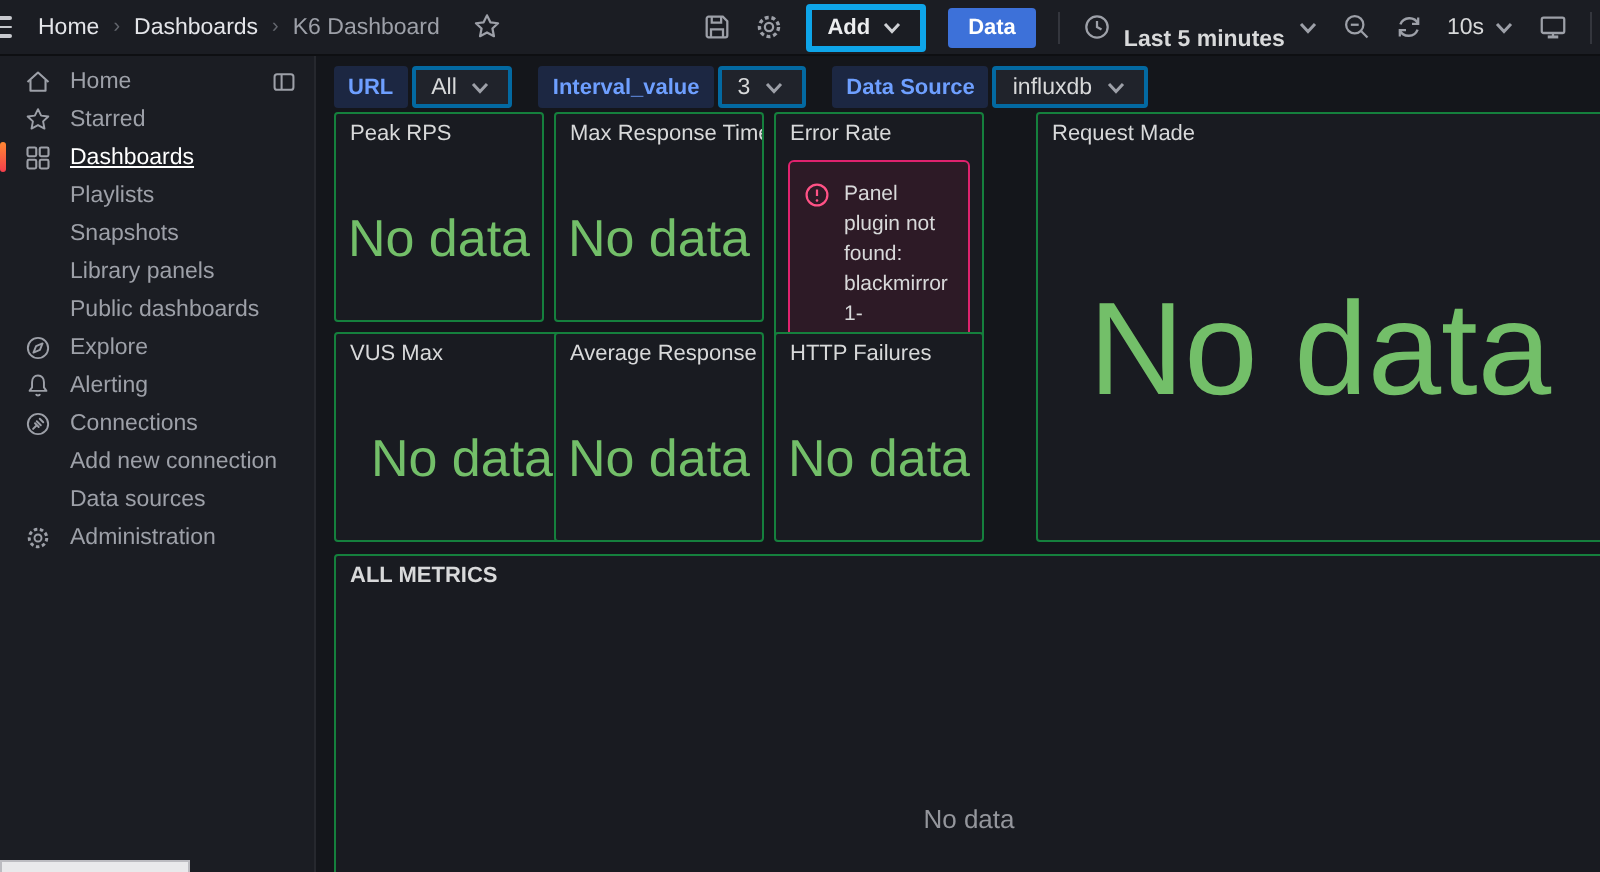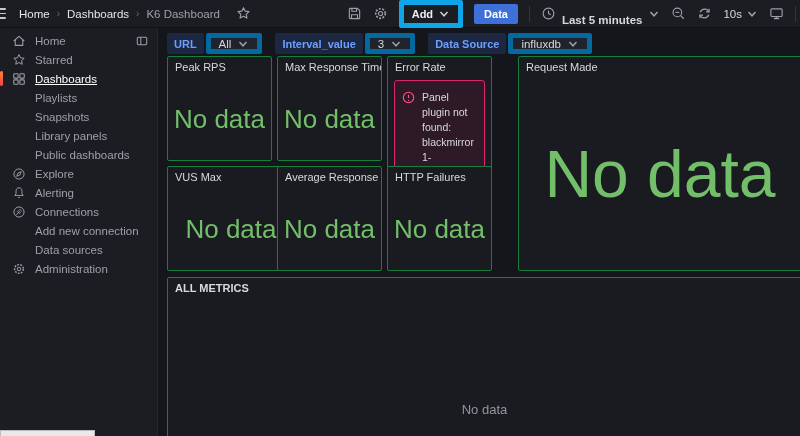--- a/index.html
+++ b/index.html
@@ -25,21 +25,21 @@
   .burger span { display:block; height:1.6px; background:#c7c9ce; border-radius:1px; }
   .crumbs { display:flex; align-items:center; gap:7px; margin-left:12px; font-size:11.5px; white-space:nowrap; }
   .crumb { color:#e4e5e9; font-weight:500; cursor:pointer; }
   .crumb.current { color:#9da0a8; font-weight:400; }
   .crumb-sep { color:#63666d; font-size:10px; }
   .tb-star { margin-left:9px; }
   .tb-actions { margin-left:auto; display:flex; align-items:center; gap:11px; }
   .tb-icon-btn { background:none; border:none; cursor:pointer; display:flex; padding:0; }
   .btn-add {
     display:flex; align-items:center; gap:5px;
-    background:transparent; border:5px solid #0ea5e9; border-radius:2px;
+    background:transparent; border:3px solid #0ea5e9; border-radius:2px;
     color:#ecedef; font-size:11px; font-weight:700; padding:3px 8px; cursor:pointer;
     font-family:inherit;
   }
   .btn-share {
     background:#3d71d9; border:none; border-radius:2px;
     color:#fff; font-size:11px; font-weight:700; padding:4px 10px; cursor:pointer;
     font-family:inherit;
   }
   .tb-divider { width:1px; height:16px; background:#34363d; }
   .time-picker { display:flex; align-items:center; gap:6px; background:none; border:none; cursor:pointer; font-family:inherit; }
@@ -74,21 +74,21 @@
   
   .main { flex:1; position:relative; background:#14161b; }
 
   .var-row { position:absolute; left:9px; top:5px; display:flex; gap:13px; }
   .var-group { display:flex; gap:2px; cursor:pointer; }
   .var-label {
     background:#1c2742; color:#6e9fff; font-weight:700; font-size:11px;
     padding:0 7px; height:21px; display:flex; align-items:center; border-radius:2px;
   }
   .var-value {
-    background:#20232b; border:5px solid #0369a1; color:#d8d9da; font-size:11.5px;
+    background:#20232b; border:2px solid #0369a1; color:#d8d9da; font-size:11.5px;
     padding:0 8px; height:21px; display:flex; align-items:center; gap:6px; border-radius:2px;
   }
 
   .panel {
     position:absolute; background:#191b21; border:1px solid #15803d;
     border-radius:2px; display:flex; flex-direction:column; overflow:hidden;
   }
   .panel-title {
     height:21px; line-height:21px; padding:0 7px; flex:0 0 21px;
     font-size:11px; font-weight:500; color:#d8d9da;

